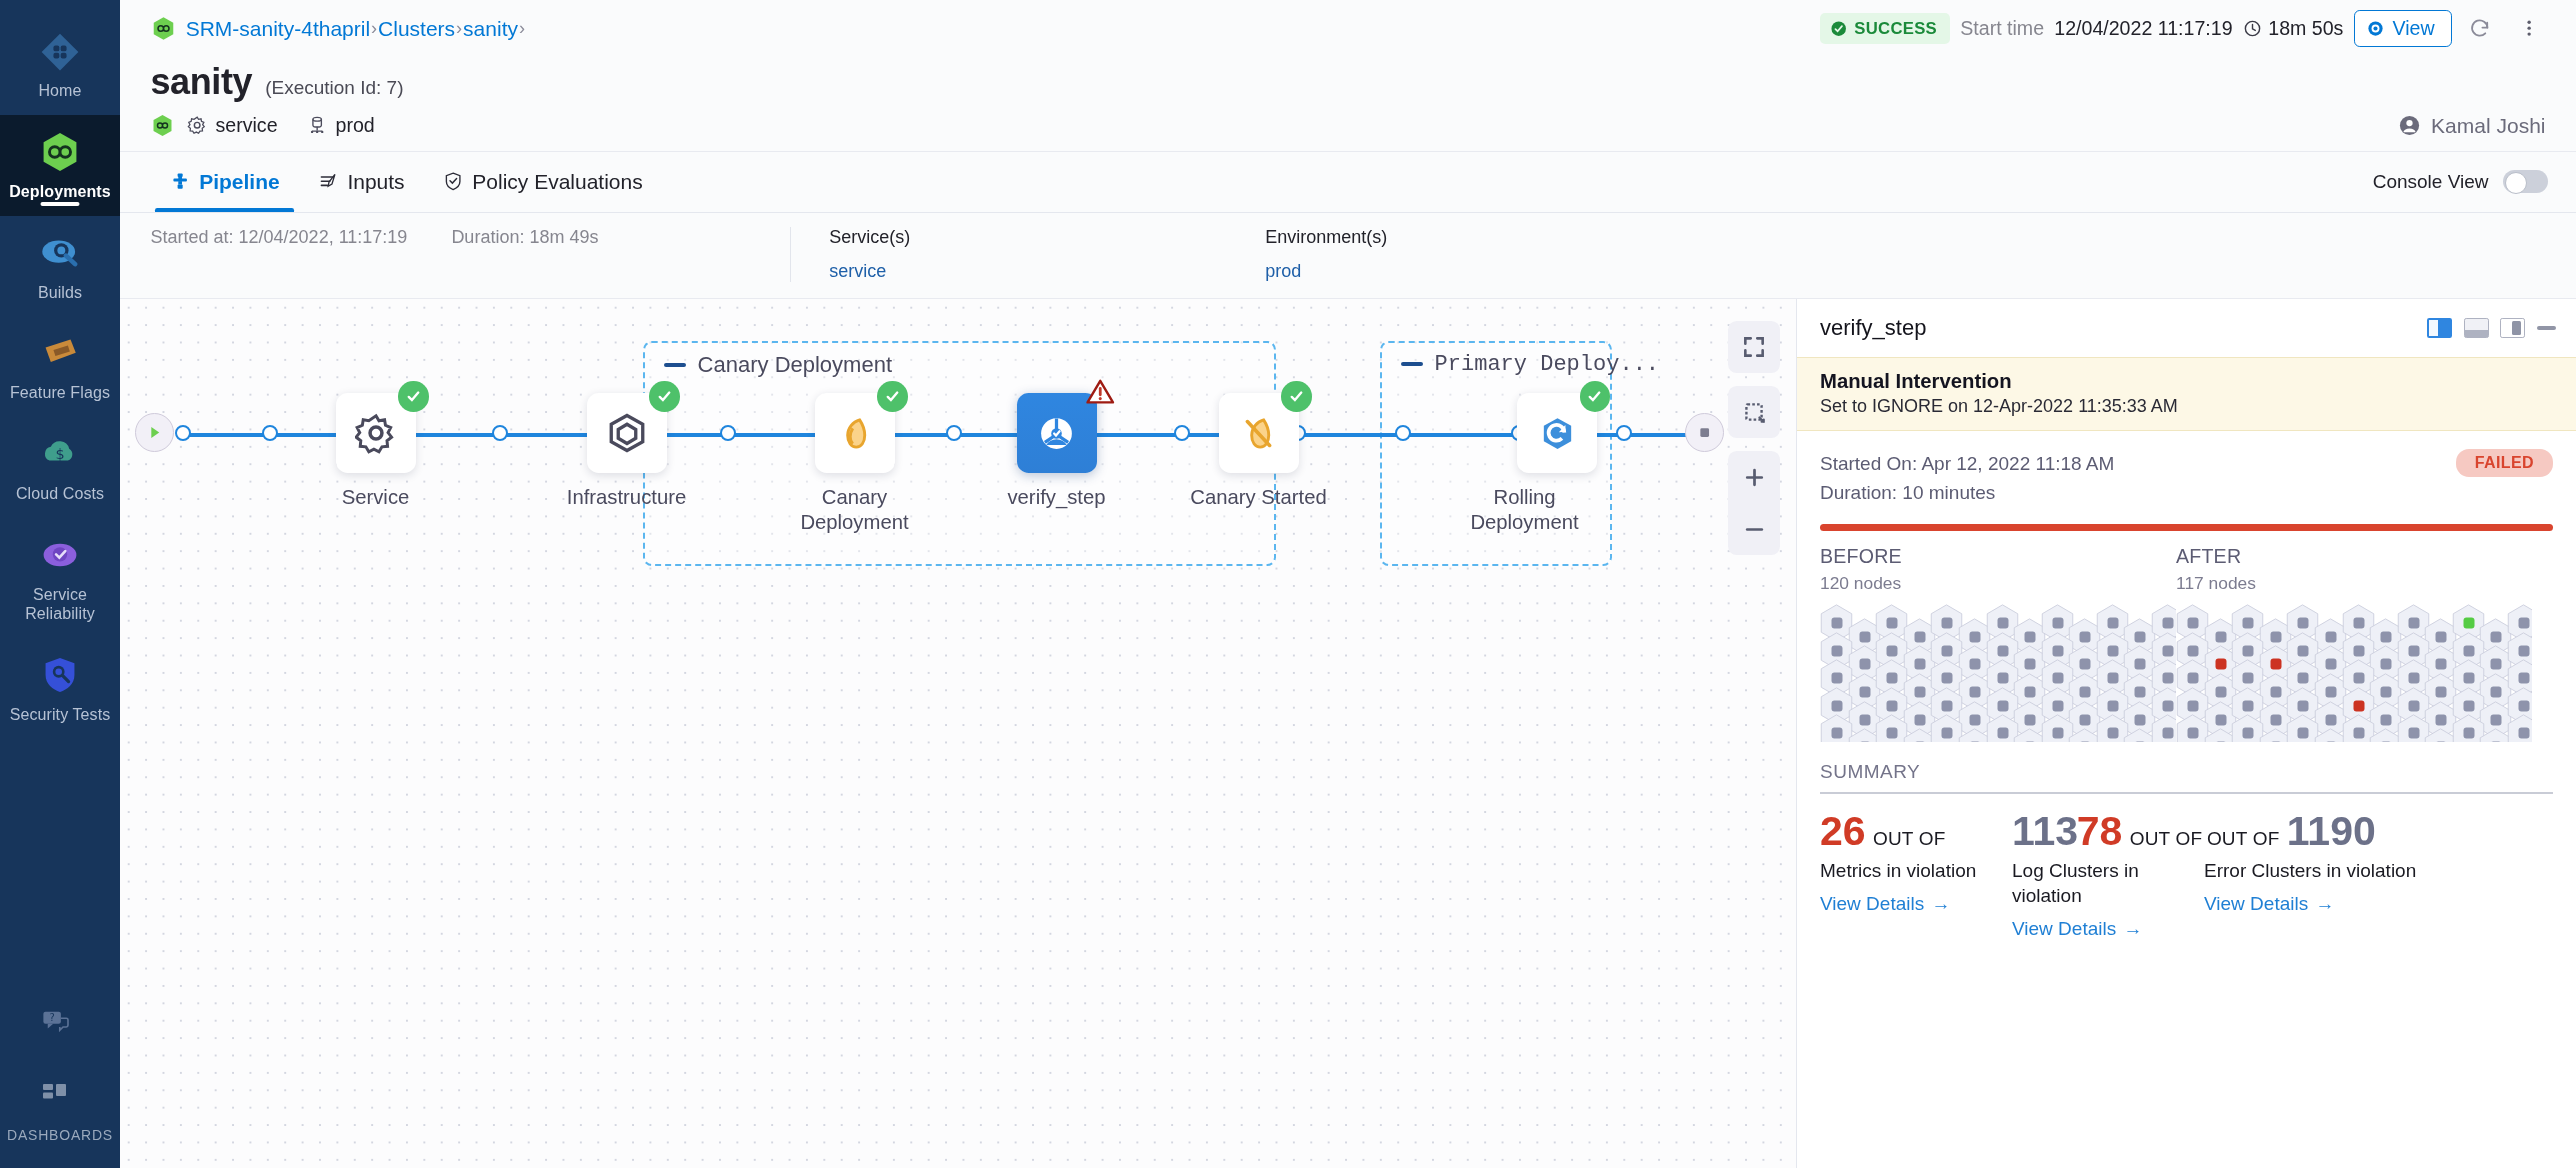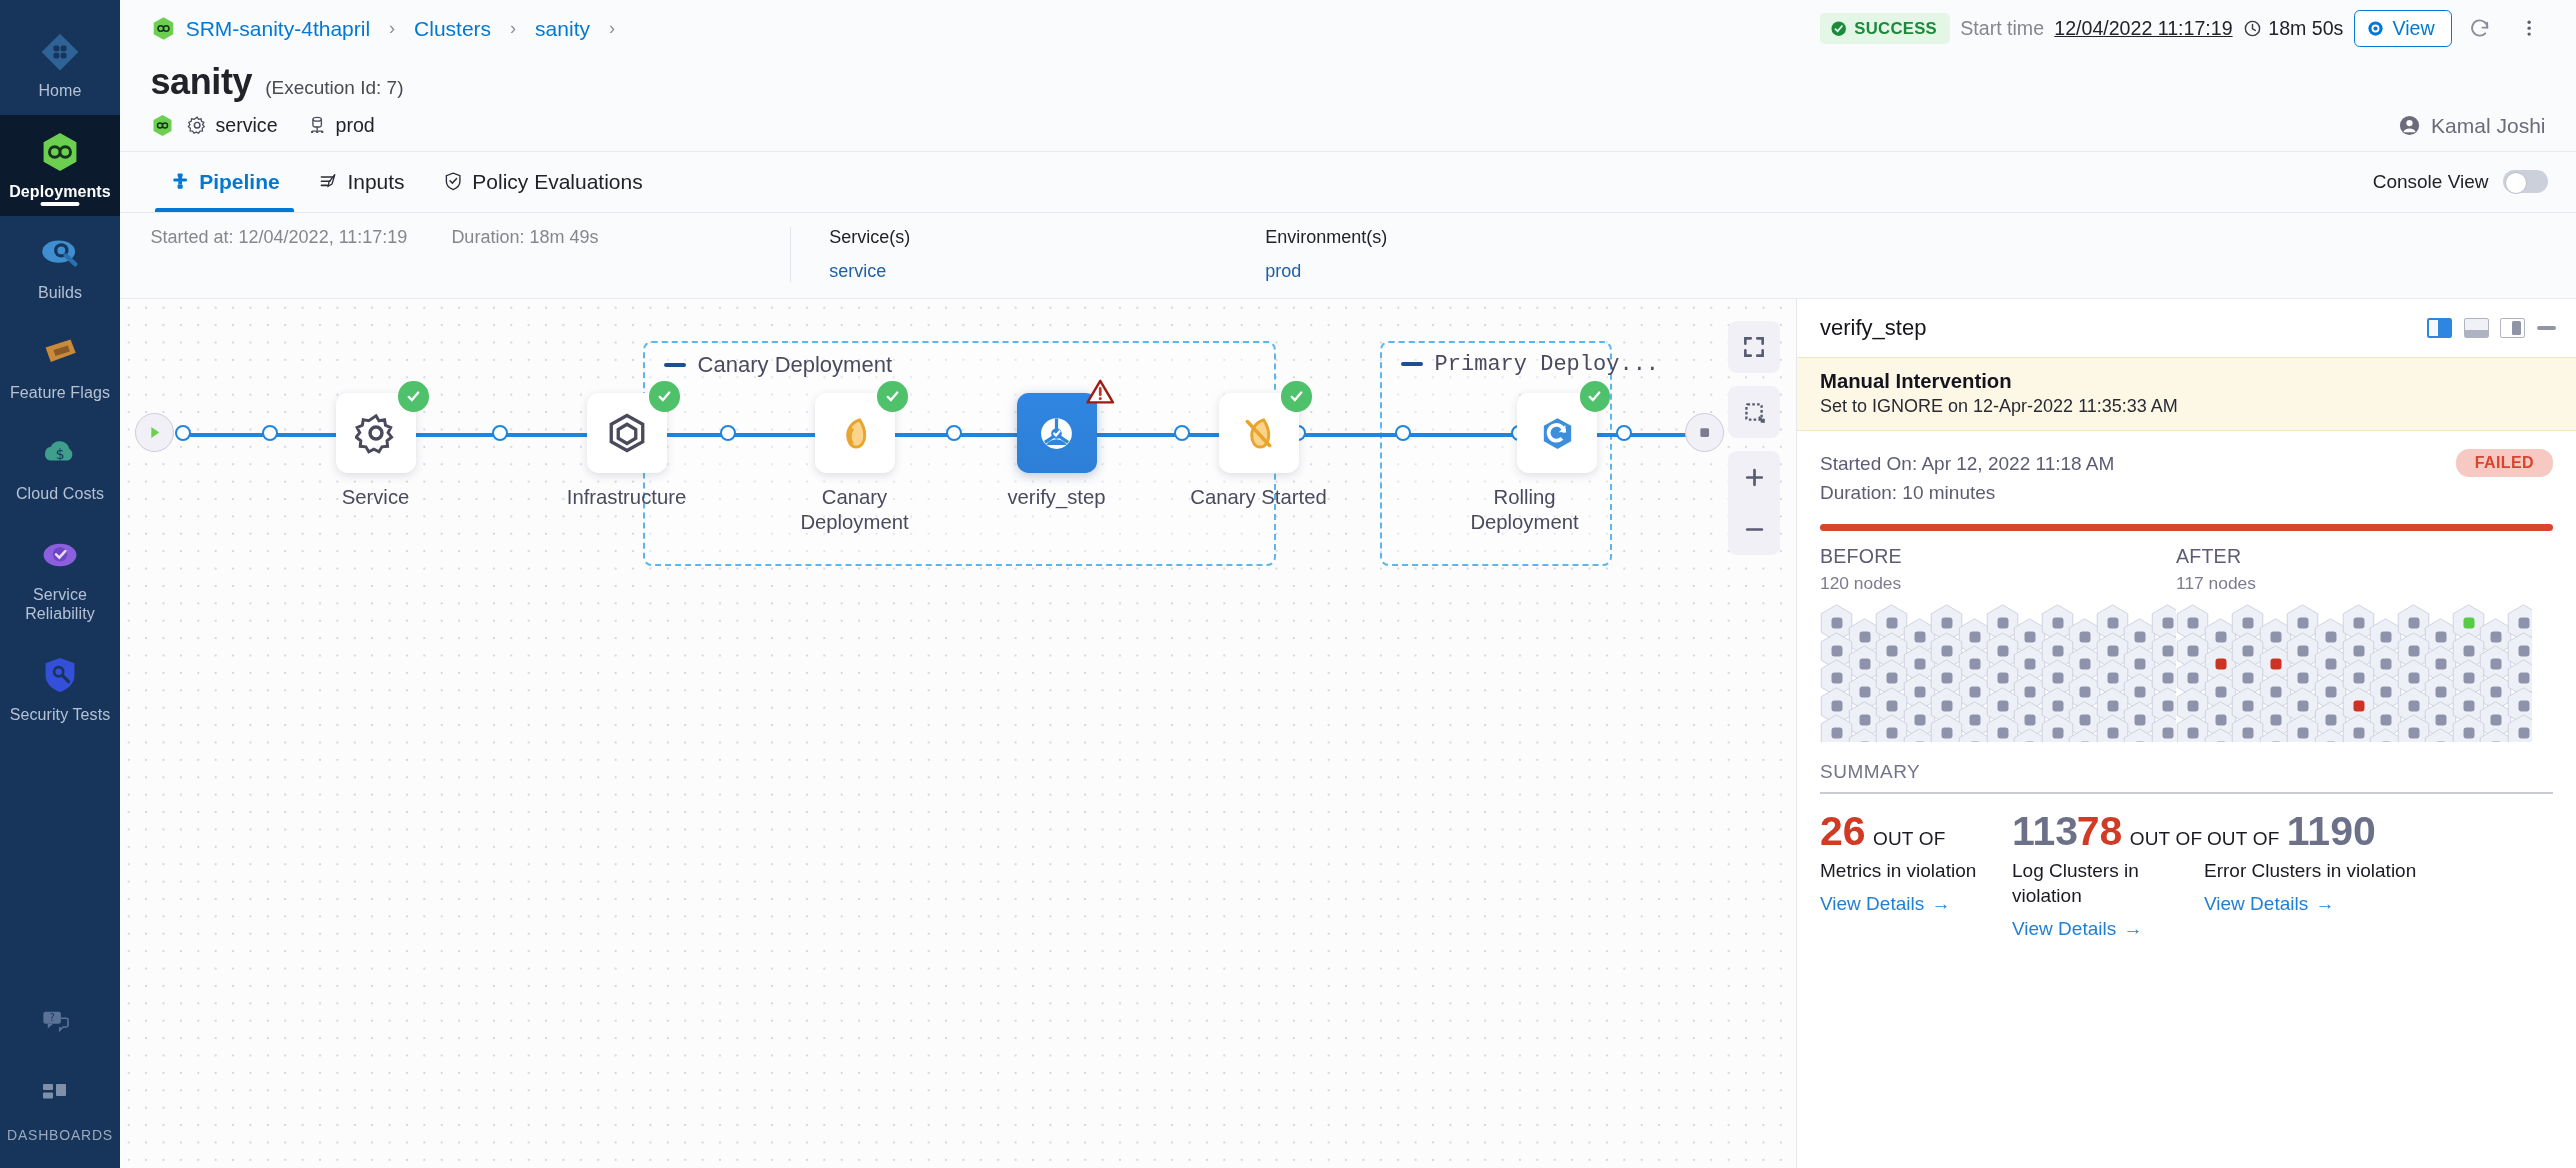--- a/index.html
+++ b/index.html
@@ -39,31 +39,31 @@
   .dash-label{ color:#9aa9bd; font-size:14px; letter-spacing:0.8px; }
 
   
   .content{ flex:1 1 auto; display:flex; flex-direction:column; min-width:0; background:#fafbfc;}
 
   
   .bcrow{
     height:57px; display:flex; align-items:center; padding:0 28px 0 30.5px;
     gap:10.2px; background:#fafbfc;
   }
-  .bc{ display:flex; align-items:center; gap:19px; font-size:21px; }
+  .bc{ display:flex; align-items:center; gap:1px; font-size:21px; }
   .bc a{ color:#0278d5; text-decoration:none; cursor:pointer; }
   .bc .sep{ color:#8c8c9a; font-size:18px; }
   .bcrow .spacer{ flex:1 1 auto; }
   .status-pill{
     background:#e4f7e7; color:#1b8a3a; font-weight:bold; font-size:16.7px;
     letter-spacing:0.3px; padding:5.8px 13px 5.8px 10.2px; border-radius:5.1px;
     display:flex; align-items:center; gap:6.5px;
   }
   .meta-lbl{ color:#86868f; font-size:19.6px; }
-  .meta-val{ color:#22222a; font-size:19.6px;text-decoration:underline; }
+  .meta-val{ color:#22222a; font-size:19.6px; }
   .dur{ display:flex; align-items:center; gap:6.5px; color:#22222a; font-size:19.6px;}
   .viewbtn{
     border:1.5px solid #0278d5; color:#0278d5; background:#fff;
     border-radius:5.8px; padding:5.8px 16px 5.8px 11.6px; font-size:19.6px;
     display:flex; align-items:center; gap:7.3px; cursor:pointer;
   }
   .icobtn{ width:38px;height:38px; display:flex;align-items:center;justify-content:center;cursor:pointer;}
 
   
   .titlerow{ padding:4.4px 30.5px 0 30.5px; display:flex; align-items:baseline; gap:13px;}

